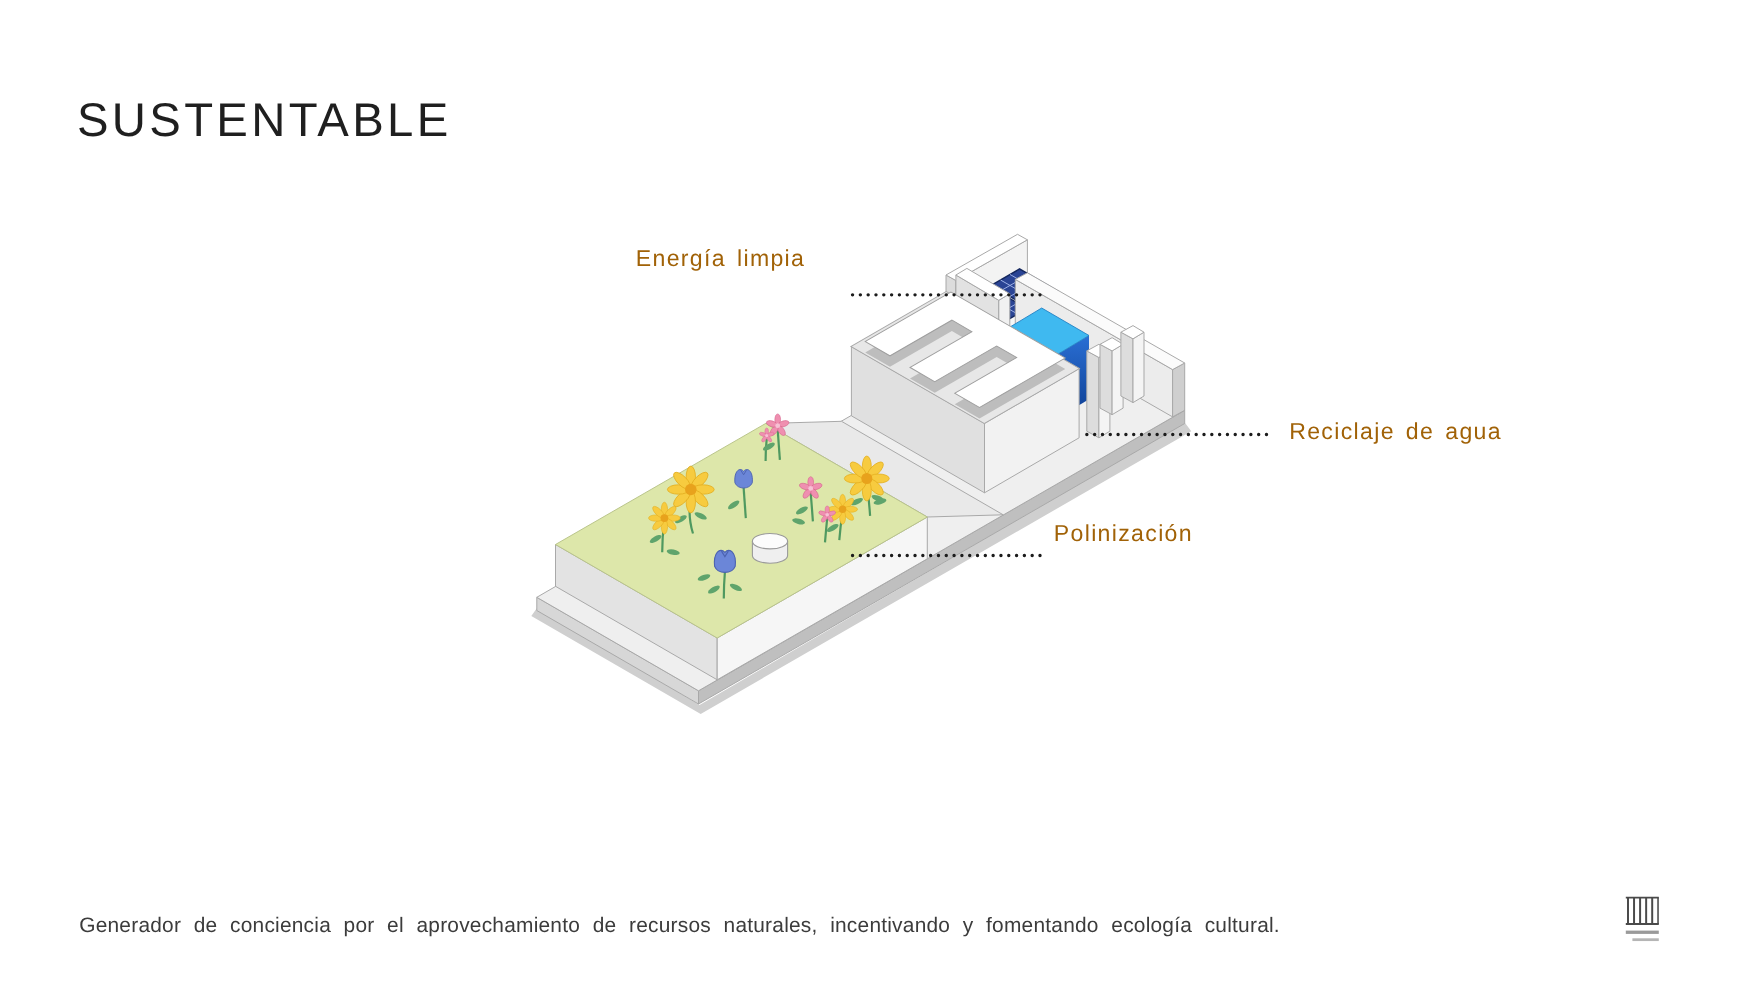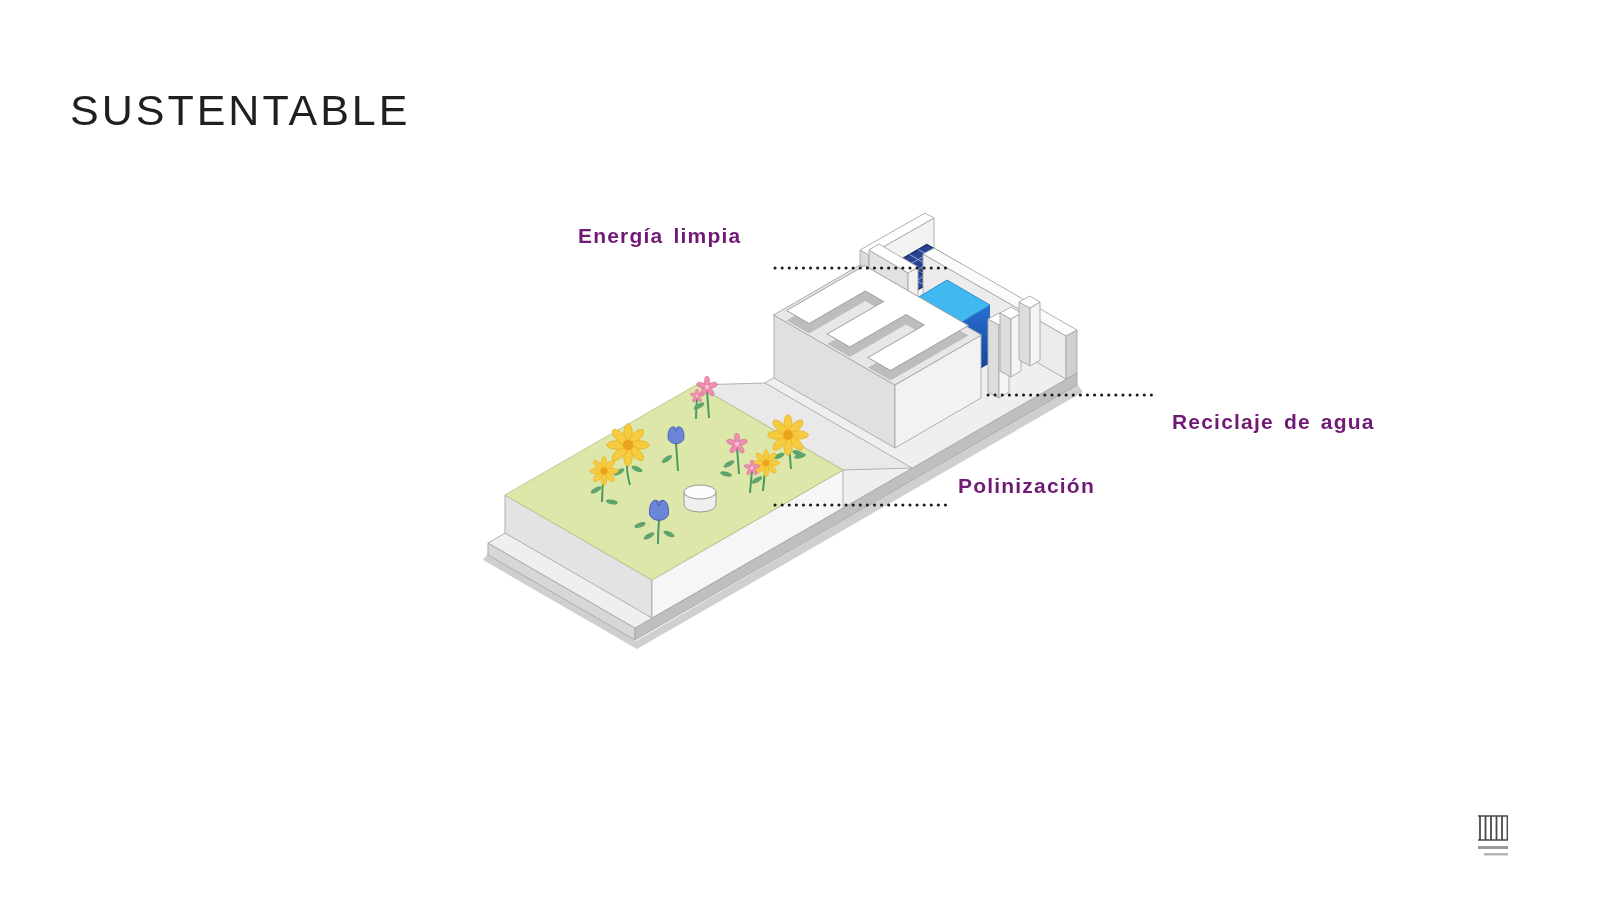--- a/index.html
+++ b/index.html
@@ -6,25 +6,25 @@
   .slide {
     position:relative; width:1508px; height:900px; background:#ffffff;
     overflow:hidden; font-family:"Liberation Sans", sans-serif;
   }
   .title {
     position:absolute; left:70px; top:86px;
     font-size:43px; font-weight:300; letter-spacing:3px; color:#1f1f1f;
   }
   .diagram-svg { position:absolute; left:0; top:0; }
   .callout {
-    position:absolute; font-size:21px; color:#701a75;
-    letter-spacing:1.2px; word-spacing:3px; white-space:nowrap;font-weight:bold;
+    position:absolute; font-size:21px; color:#a16207;
+    letter-spacing:1.2px; word-spacing:3px; white-space:nowrap;
   }
   .callout-energy      { left:578px;  top:224px; }
-  .callout-water       { left:1172px; top:381px;margin-top:29px; }
+  .callout-water       { left:1172px; top:381px; }
   .callout-pollination { left:958px;  top:474px; }
   .footer {
     position:absolute; left:72px; top:831px;
     font-size:19px; color:#3c3c3c; letter-spacing:0.2px; word-spacing:6px;
     white-space:nowrap;
   }
   .logo { position:absolute; left:1474px; top:808px; width:56px; }
   .dots { stroke:#1c1c1c; stroke-width:3; stroke-linecap:round; stroke-dasharray:0.1 7; }
   .ln   { stroke:#a8a8a8; stroke-width:0.9; }
 </style>
@@ -227,20 +227,21 @@
       <line class="dots" x1="775" y1="268" x2="948" y2="268"></line>
       <line class="dots" x1="988" y1="395" x2="1158" y2="395"></line>
       <line class="dots" x1="775" y1="505" x2="948" y2="505"></line>
     </g>
   </svg>
 
   <div class="callout callout-energy">Energía limpia</div>
   <div class="callout callout-water">Reciclaje de agua</div>
   <div class="callout callout-pollination">Polinización</div>
 
+  <div class="footer">Generador de conciencia por el aprovechamiento de recursos naturales, incentivando y fomentando ecología cultural.</div>
 
   <div class="logo">
     <svg width="56" height="54" viewBox="0 0 56 54">
       <g stroke="#4a4a4a" stroke-width="1.6">
         <line x1="4" y1="8" x2="52" y2="8"></line>
         <line x1="4" y1="32" x2="52" y2="32"></line>
       </g>
       <g stroke="#4a4a4a" stroke-width="1.8">
         <line x1="6" y1="8" x2="6" y2="32"></line>
           <line x1="11.5" y1="8" x2="11.5" y2="32"></line>

